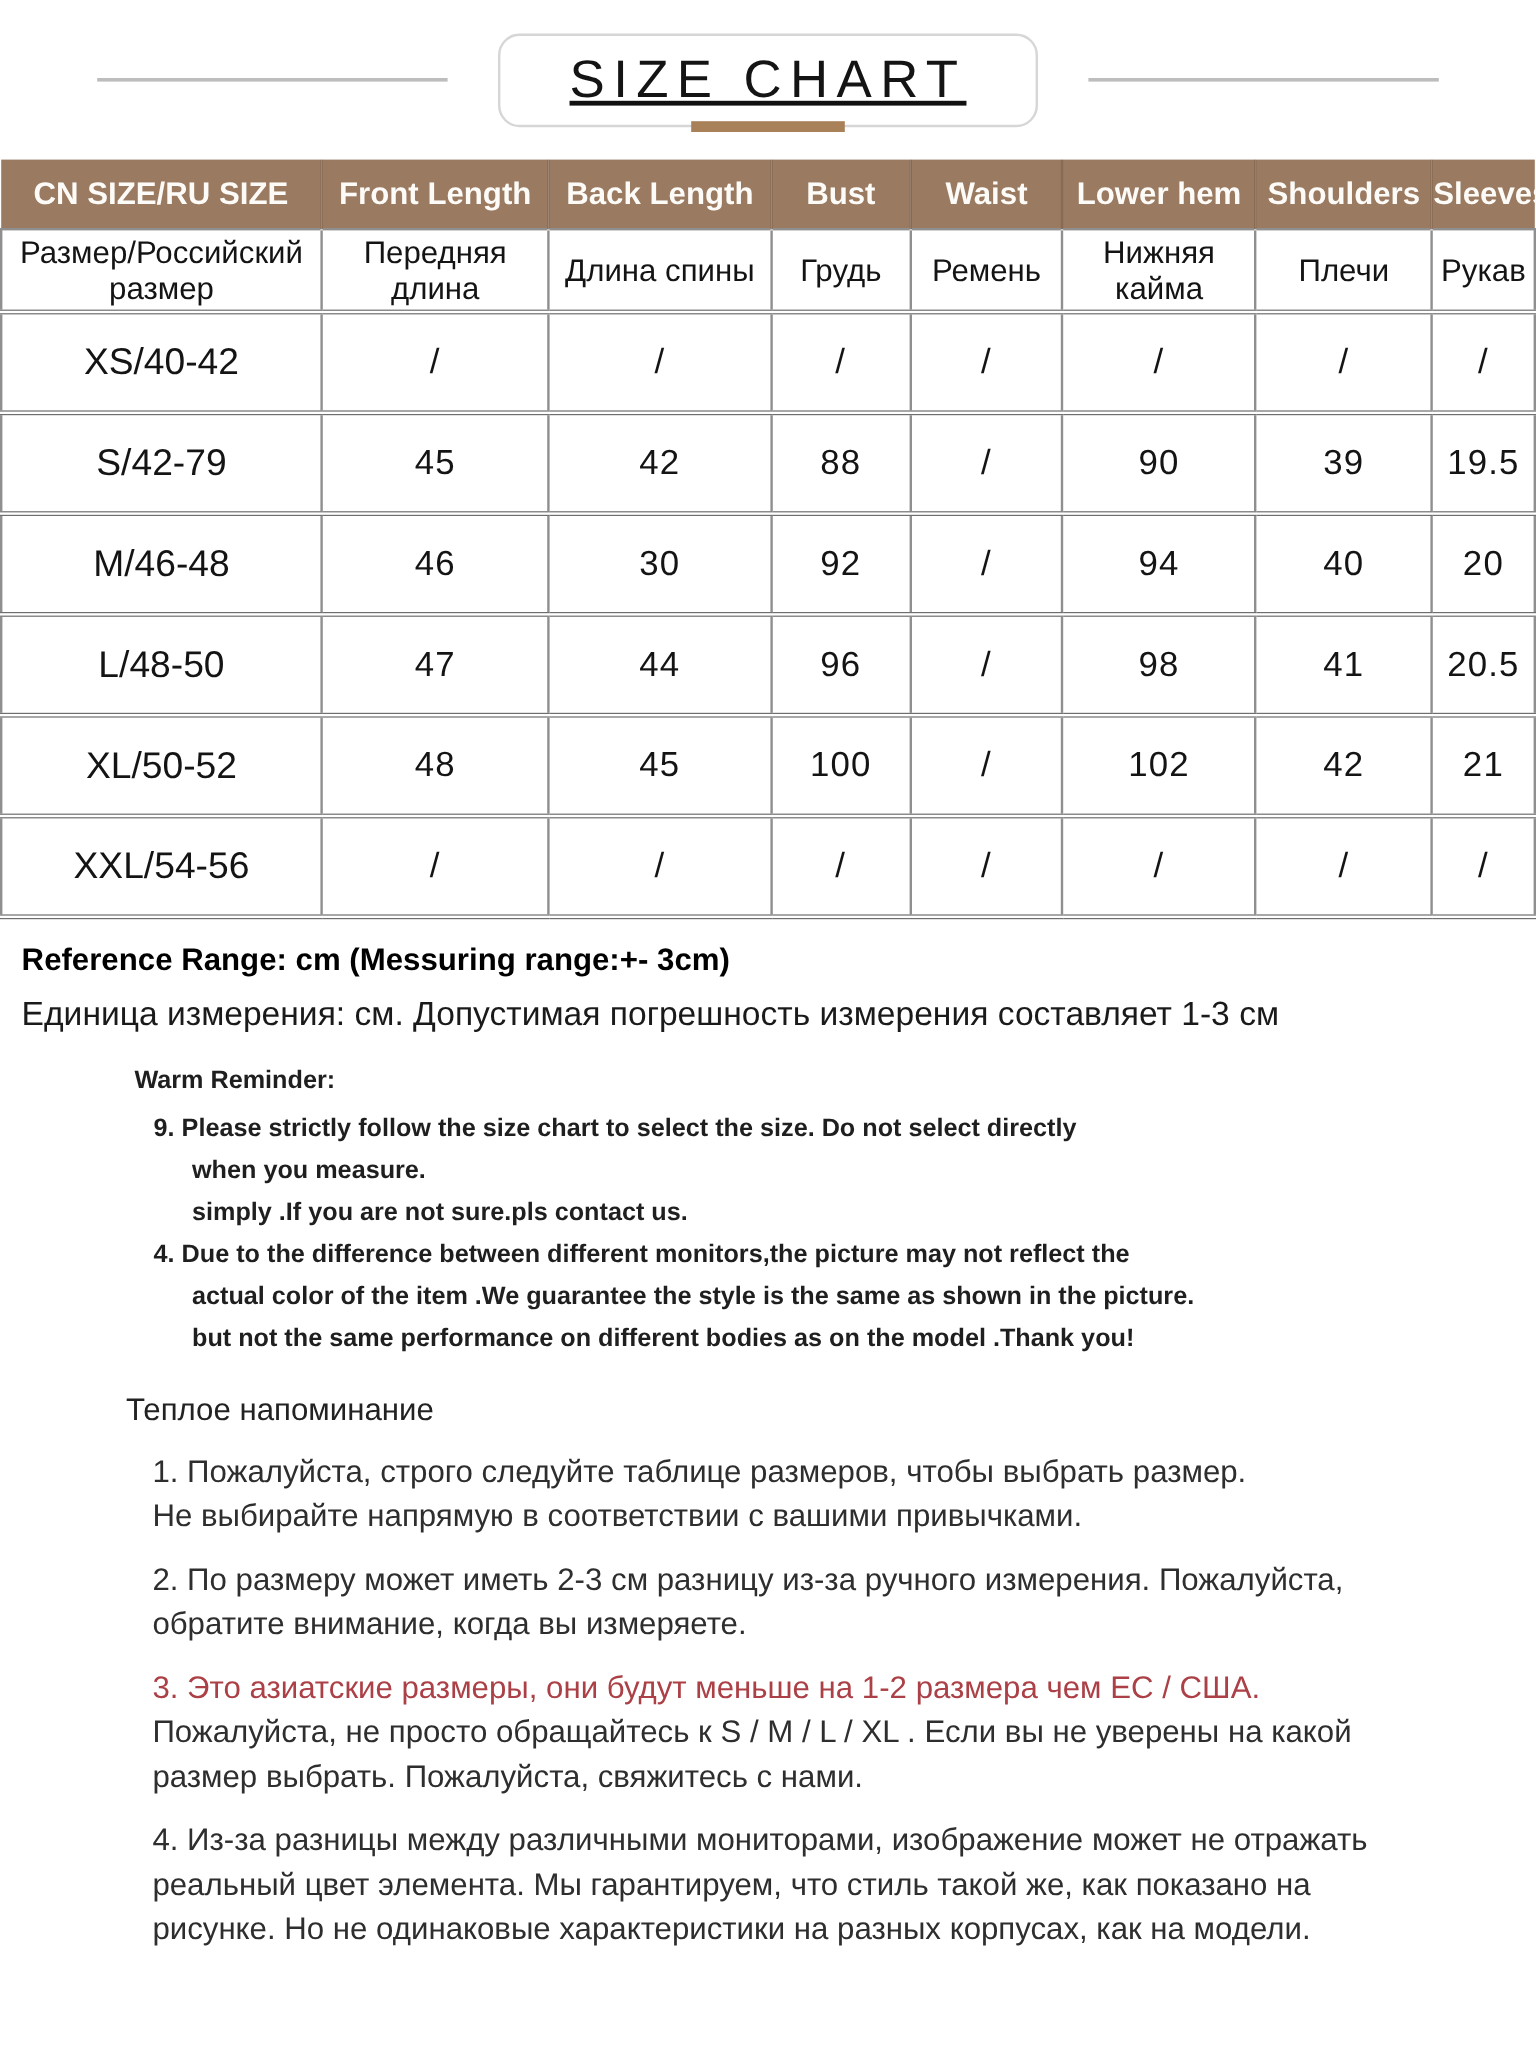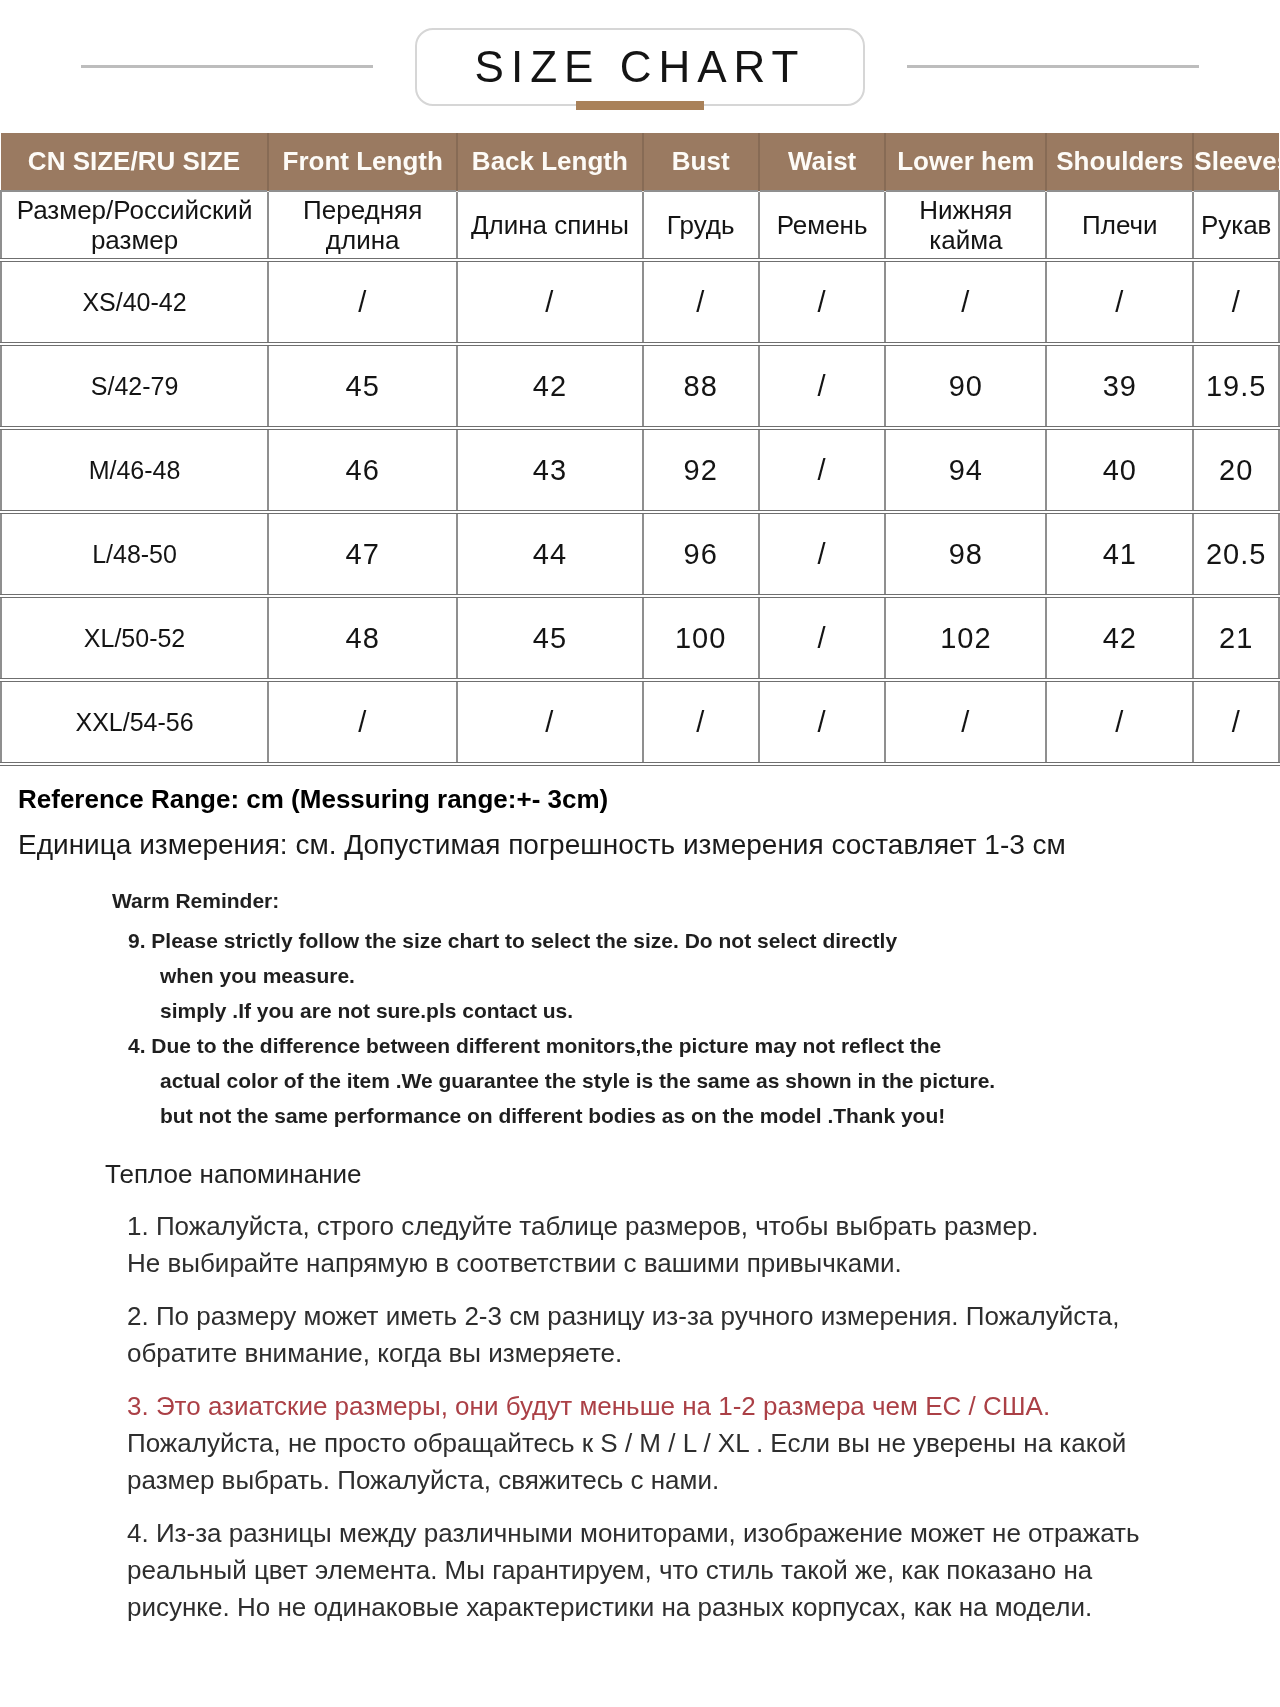--- a/index.html
+++ b/index.html
@@ -9,20 +9,21 @@
     -webkit-font-smoothing:antialiased;
   }
   
   .title-section { height:133px; display:flex; align-items:center; justify-content:center; }
   .hline { width:292px; height:3px; background:#bdbdbd; }
   .title-box {
     width:446px; height:74px; margin:0 42px; position:relative;
     border:2px solid #d6d6d6; border-radius:18px;
     display:flex; align-items:center; justify-content:center;
     background:#fff;
+    text-decoration:underline;
   }
   .title-box h1 { margin:0; font-size:44px; font-weight:normal; letter-spacing:7px; color:#141414; }
   .title-accent {
     position:absolute; bottom:-6px; left:50%; transform:translateX(-50%);
     width:128px; height:9px; background:var(--accent,#a98159);
   }
   
   table.size-table { width:1280px; border-collapse:collapse; table-layout:fixed; }
   .size-table th {
     background:var(--header-bg,#9a7a61); color:#fdfbf7;
@@ -30,21 +31,21 @@
     white-space:nowrap; overflow:visible; border-right:2px solid rgba(0,0,0,0.12); padding:0;
   }
   .size-table th:last-child { border-right:none; }
   .size-table td {
     text-align:center; vertical-align:middle; padding:2px;
     border:2px solid #8f8f8f; border-bottom:4px double #6f6f6f;
     color:#141414;
   }
   .size-table tr.subhead td { font-size:26px; height:62px; line-height:30px; }
   .size-table tbody td { font-size:29px; height:76px; letter-spacing:1px; }
-  .size-table tbody td.size-cell { font-size:25px; letter-spacing:0; }
+  .size-table tbody td.size-cell { font-size:31px; letter-spacing:0; }
   
   .ref-en { margin:18px 0 0 18px; font-size:26px; font-weight:bold; color:#000; }
   .ref-ru { margin:14px 0 0 18px; font-size:28px; font-weight:normal; color:#1a1a1a; }
   .reminder-en { margin:28px 0 0 112px; color:#1f1f1f; font-weight:bold; }
   .reminder-en h2 { margin:0 0 10px 0; font-size:21px; font-weight:bold; }
   .reminder-en .item { margin:0 0 0 16px; font-size:21px; line-height:35px; }
   .reminder-en .ln { display:block; }
   .reminder-en .ln.cont { padding-left:32px; }
   .reminder-ru { margin:26px 0 0 105px; color:#2e2e2e; }
   .reminder-ru h2 { margin:0 0 18px 0; font-size:26px; font-weight:normal; color:#222; }
@@ -116,21 +117,21 @@
           <td>42</td>
           <td>88</td>
           <td>/</td>
           <td>90</td>
           <td>39</td>
           <td>19.5</td>
         </tr>
         <tr>
           <td class="size-cell">M/46-48</td>
           <td>46</td>
-          <td>43</td>
+          <td>30</td>
           <td>92</td>
           <td>/</td>
           <td>94</td>
           <td>40</td>
           <td>20</td>
         </tr>
         <tr>
           <td class="size-cell">L/48-50</td>
           <td>47</td>
           <td>44</td>

